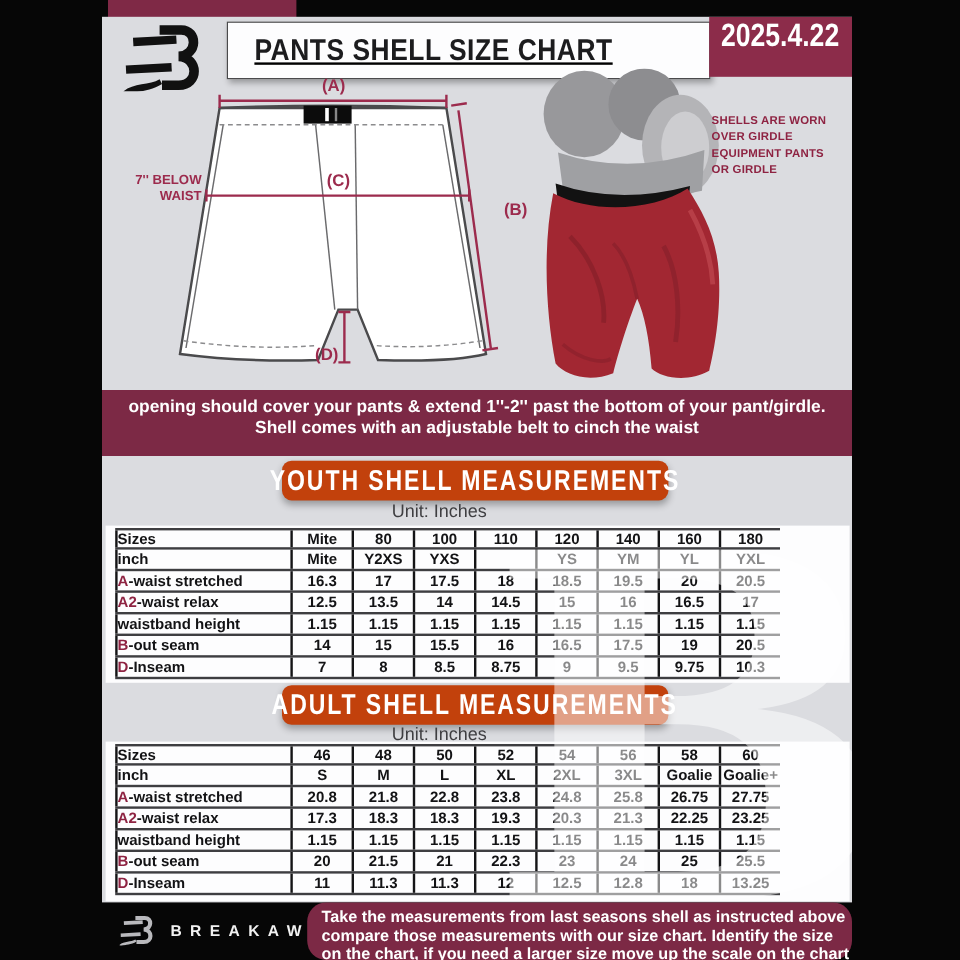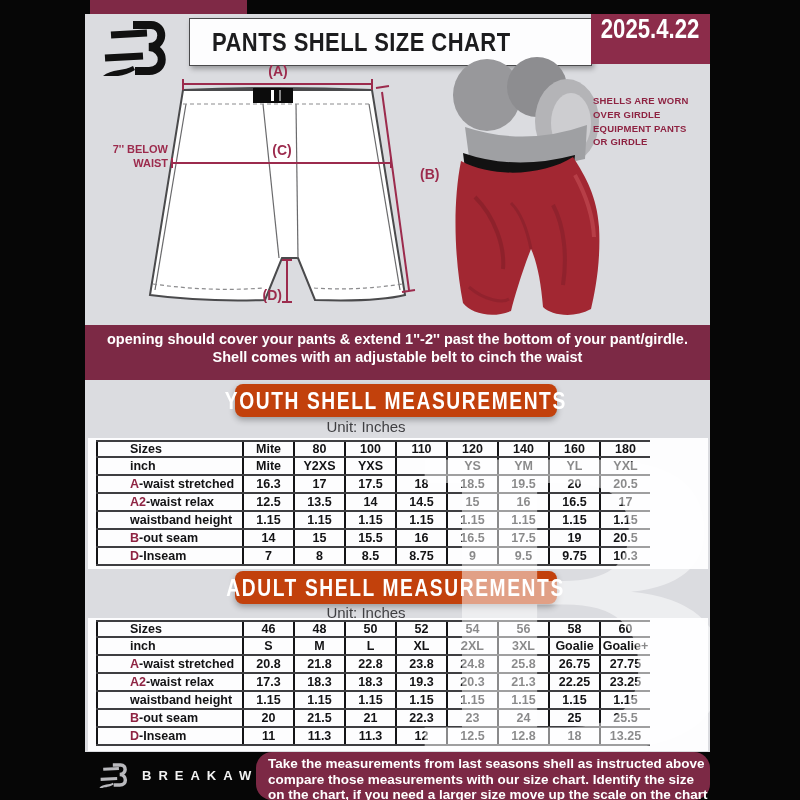--- a/index.html
+++ b/index.html
@@ -5,21 +5,21 @@
   html,body{margin:0;padding:0;background:#000;}
   .page{position:relative;width:800px;height:800px;background:#060606;overflow:hidden;
         font-family:"Liberation Sans", sans-serif;}
   
   .top-maroon{position:absolute;left:90px;top:0;width:157px;height:15px;background:#7f2946;}
   
   .content{position:absolute;left:85px;top:14px;width:625px;height:738px;background:#dbdce0;overflow:hidden;}
   
   .logo-box{position:absolute;left:14px;top:6px;width:78px;height:56px;}
   .titlebar{position:absolute;left:104px;top:4px;width:401px;height:46px;background:#fdfdfe;
-            border:1px solid #4a4a4c;box-shadow:2px 3px 5px rgba(0,0,0,.3);display:flex;align-items:center;}
+            border:1px solid #4a4a4c;box-shadow:2px 3px 5px rgba(0,0,0,.3);display:flex;align-items:center;text-decoration:underline;}
   .titlebar span{display:inline-block;margin-left:22px;font-size:25px;font-weight:700;color:#1c1c1e;
             letter-spacing:.5px;transform:scaleX(.88);transform-origin:left center;white-space:nowrap;}
   .datebox{position:absolute;left:506px;top:0;width:119px;height:50px;background:#8c2c4a;
             display:flex;align-items:flex-start;justify-content:center;}
   .datebox span{display:inline-block;font-size:27px;font-weight:800;color:#fff;letter-spacing:0px;
             transform:scaleX(.82);white-space:nowrap;}
   
   .diagram-svg{position:absolute;left:10px;top:48px;}
   .photo-svg{position:absolute;left:360px;top:43px;}
   .side-note{position:absolute;left:508px;top:80px;width:115px;color:#8e2342;font-size:9.5px;
@@ -39,21 +39,21 @@
   .unit{position:absolute;left:0;width:562px;text-align:center;font-size:15px;color:#3f3f42;font-weight:500;}
   #youth-unit{top:404px;} #adult-unit{top:590px;}
   
   .panel{position:absolute;left:3px;width:620px;background:#fdfdfe;}
   #youth-panel{top:424px;height:131px;} #adult-panel{top:604px;height:133px;}
   .stable{margin:2px 0 0 8px;width:554px;}
   .trow{display:flex;height:18px;align-items:center;border-bottom:2px solid #3e3e41;box-sizing:border-box;}
   .trow:first-child{border-top:2px solid #3e3e41;}
   .tcell{box-sizing:border-box;font-size:12.5px;font-weight:700;color:#131315;height:100%;
          display:flex;align-items:center;}
-  .tcell.label{width:146px;border-left:2px solid #141416;padding-left:32px;}
+  .tcell.label{width:146px;border-left:2px solid #141416;}
   .tcell.val{width:51px;border-left:2px solid #141416;justify-content:center;}
   .pfx{color:#8e2342;}
   
   .watermark{position:absolute;right:-34px;top:396px;font-family:"DejaVu Serif", serif;font-weight:700;
              font-size:400px;line-height:1;color:rgba(255,255,255,.5);pointer-events:none;z-index:6;}
   
   .footer-maroon{position:absolute;left:256px;top:752px;width:454px;height:48px;background:#7c2945;
                  color:#fff;font-size:13.5px;font-weight:600;line-height:15.5px;padding:4px 0 0 12px;
                  box-sizing:border-box;border-radius:16px;}
   .footer-maroon span{display:block;white-space:nowrap;}

